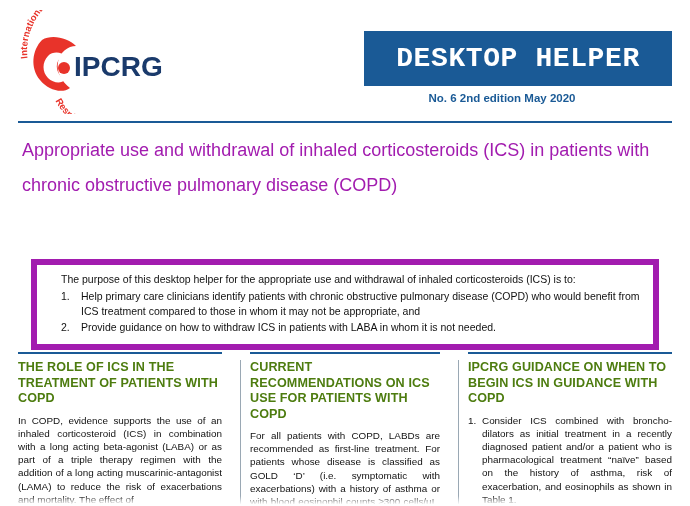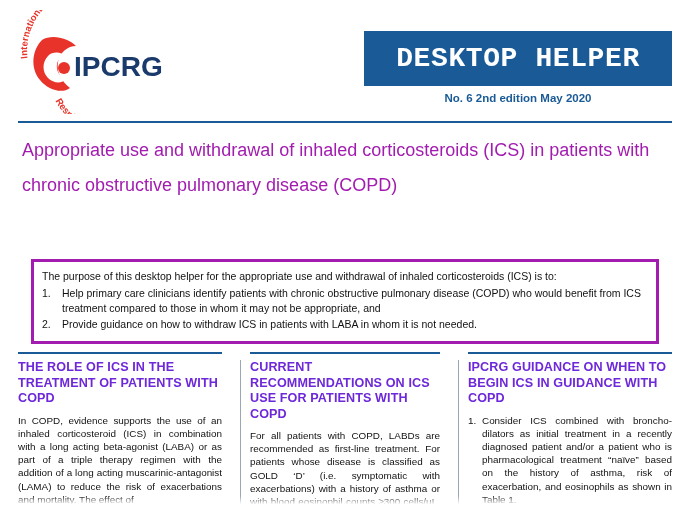--- a/index.html
+++ b/index.html
@@ -50,21 +50,21 @@
   }
   .desktop-helper-bar .dh-title {
     color: #ffffff;
     font-size: 28px;
     font-weight: bold;
     letter-spacing: 0.6px;
     font-family: Liberation Mono, monospace;
   }
   .issue-line {
     position: absolute;
-    left: 364px;
+    left: 348px;
     top: 92px;
     width: 308px;
     text-align: center;
     font-size: 11.5px;
     font-weight: bold;
     color: #1a5a96;
   }
 
   .header-rule {
     position: absolute;
@@ -86,22 +86,22 @@
     line-height: 35px;
     font-weight: normal;
   }
 
   
   .purpose-box {
     position: absolute;
     left: 31px;
     top: 259px;
     width: 628px;
-    border: 3px solid #a21caf;
-    padding: 7px 8px 8px 8px;
+    border: 6px solid #a21caf;
+    padding: 7px 8px 8px 24px;
     box-sizing: border-box;
   }
   .purpose-intro {
     font-size: 10.5px;
     color: #111111;
     line-height: 15px;
     margin-bottom: 2px;
   }
   .purpose-item {
     display: flex;
@@ -144,21 +144,21 @@
   }
   .col-divider.d1 { left: 222px; }
   .col-divider.d2 { left: 440px; }
 
   .col-rule {
     height: 2px;
     background: #1a5a96;
     margin-bottom: 6px;
   }
   .col-head {
-    color: #6d28d9;
+    color: #4d7c0f;
     font-size: 12.6px;
     font-weight: bold;
     line-height: 15.5px;
     letter-spacing: 0.1px;
     margin-bottom: 7px;
   }
   .col-body {
     font-size: 9.9px;
     line-height: 13.2px;
     color: #111111;

